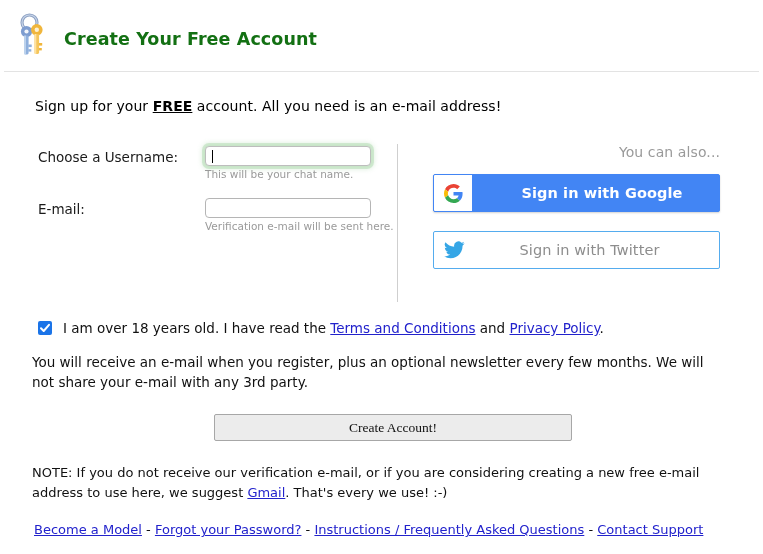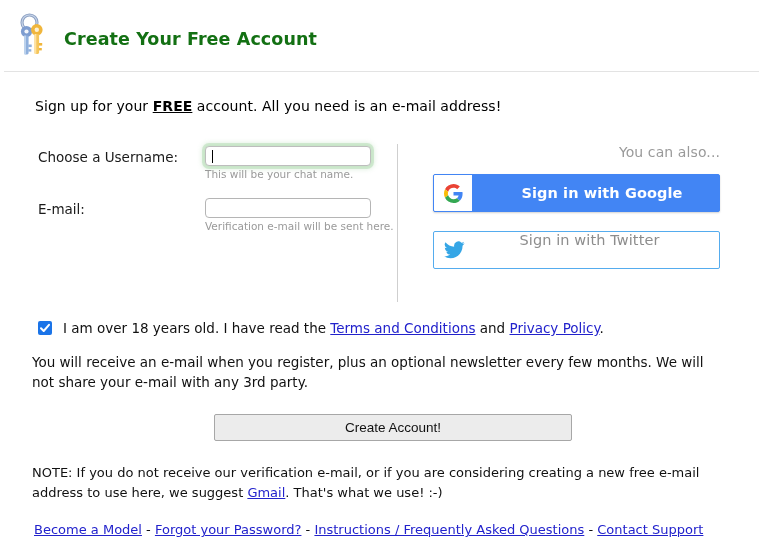--- a/index.html
+++ b/index.html
@@ -172,20 +172,21 @@
     text-align: center;
     color: #ffffff;
     font-size: 14.5px;
     font-weight: bold;
     letter-spacing: 0.1px;
     padding-right: 10px;
   }
   .btn-twitter {
     position: relative;
     display: flex;
+    align-items: center;
     width: 287px;
     height: 38px;
     box-sizing: border-box;
     margin-top: 19px;
     background: #ffffff;
     border: 1px solid #55acee;
     border-radius: 2px;
     cursor: pointer;
   }
   .tw-badge {
@@ -240,21 +241,21 @@
     margin-top: 22px;
     padding-left: 214px;
   }
   .cta-button {
     width: 358px;
     height: 27px;
     box-sizing: border-box;
     background: #ececec;
     border: 1px solid #a7a7a7;
     border-radius: 2px;
-    font-family: Liberation Sans, sans-serif;
+    font-family: Liberation Serif, serif;
     font-size: 13.5px;
     color: #111;
     cursor: pointer;
   }
 
   
   .note {
     margin: 22px 16px 0 32px;
     font-size: 13px;
     line-height: 1.5;
@@ -359,17 +360,17 @@
   </span>
   <span><span>I am over 18 years old. I have read the </span><a href="#">Terms and Conditions</a><span> and </span><a href="#">Privacy Policy</a><span>.</span></span>
 </div>
 
 <p class="newsletter">You will receive an e-mail when you register, plus an optional newsletter every few months. We will not share your e-mail with any 3rd party.</p>
 
 <div class="cta-wrap">
   <button class="cta-button">Create Account!</button>
 </div>
 
-<p class="note"><span>NOTE: If you do not receive our verification e-mail, or if you are considering creating a new free e-mail address to use here, we suggest </span><a href="#">Gmail</a><span>.  That's what we use! :-)</span></p>
+<p class="note"><span>NOTE: If you do not receive our verification e-mail, or if you are considering creating a new free e-mail address to use here, we suggest </span><a href="#">Gmail</a><span>.  That's every we use! :-)</span></p>
 
 <div class="footer-links">
   <a href="#">Become a Model</a><span class="sep"> - </span><a href="#">Forgot your Password?</a><span class="sep"> - </span><a href="#">Instructions / Frequently Asked Questions</a><span class="sep"> - </span><a href="#">Contact Support</a>
 </div>
 
 </body></html>

